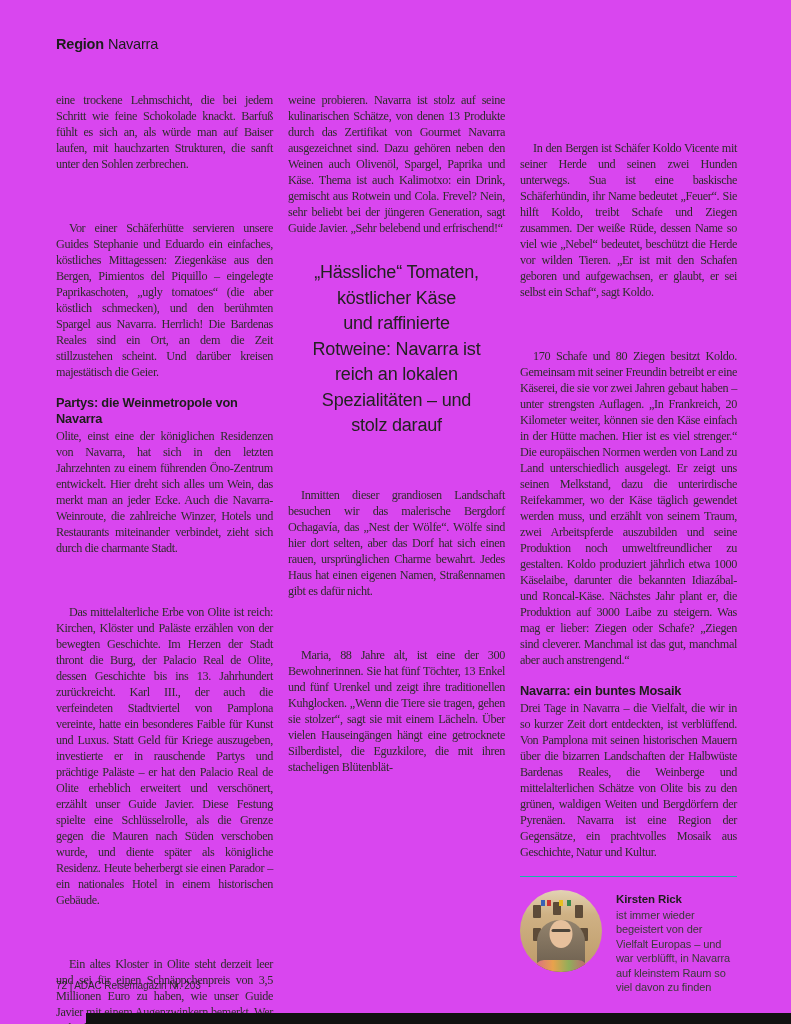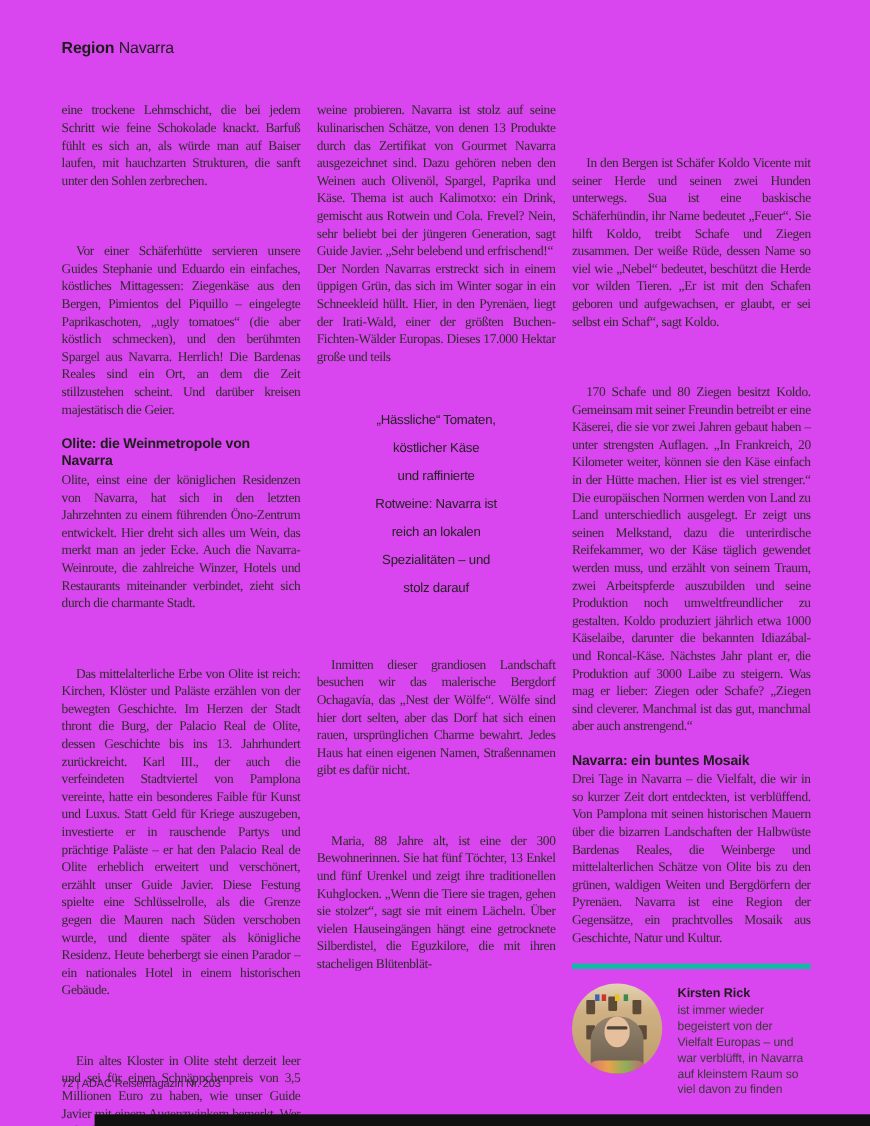--- a/index.html
+++ b/index.html
@@ -26,26 +26,26 @@
   }
   .col p { margin:0; }
   .col p.ind { text-indent:13px;margin-top:48px; }
   .subhead {
     font-family:"Liberation Sans", sans-serif; font-weight:bold;
     font-size:12.8px; letter-spacing:-0.2px; color:#1d1d1b;
     margin:15px 0 1px 0; line-height:16px; text-align:left;
   }
   .pullquote {
     font-family:"Liberation Sans", sans-serif;
-    font-size:12px; line-height:25.5px; letter-spacing:-0.2px;
+    font-size:18px; line-height:25.5px; letter-spacing:-0.2px;
     text-align:center; white-space:pre-line; color:#222220;
-    margin:37px 0 20px 0; text-indent:0;
+    margin:24px 0 20px 0; text-indent:0;
   }
   
-  .bio { margin-top:16px; border-top:5px solid #14b8a6; padding-top:13px; }
+  .bio { margin-top:16px; border-top:1px solid #14b8a6; padding-top:13px; }
   .bio-row { display:flex; gap:14px; align-items:flex-start; }
   .avatar {
     width:82px; height:82px; border-radius:50%; flex:0 0 82px;
     position:relative; overflow:hidden;
     background:linear-gradient(180deg,#e3d3b4 0%, #cfb184 30%, #bd9a68 100%);
   }
   .avatar .win { position:absolute; background:#5d4b38; width:8px; height:13px; border-radius:1px; }
   .w1{left:13px;top:15px;} .w2{left:33px;top:12px;} .w3{left:55px;top:15px;}
   .w4{left:13px;top:38px;} .w5{left:60px;top:38px;}
   .avatar .flag { position:absolute; width:4px; height:6px; top:10px; }
@@ -90,29 +90,28 @@
 
   <div class="kicker">
     <span class="b">Region</span><span>Navarra</span>
   </div>
 
   <div class="cols">
 
     <div class="col">
       <p>eine trockene Lehmschicht, die bei jedem Schritt wie feine Schokolade knackt. Barfuß fühlt es sich an, als würde man auf Baiser laufen, mit hauchzarten Strukturen, die sanft unter den Sohlen zerbrechen.</p>
       <p class="ind">Vor einer Schäferhütte servieren unsere Guides Stephanie und Eduardo ein einfaches, köstliches Mittagessen: Ziegenkäse aus den Bergen, Pimientos del Piquillo – eingelegte Paprikaschoten, „ugly tomatoes“ (die aber köstlich schmecken), und den berühmten Spargel aus Navarra. Herrlich! Die Bardenas Reales sind ein Ort, an dem die Zeit stillzustehen scheint. Und darüber kreisen majestätisch die Geier.</p>
-      <h3 class="subhead">Olite: die Weinmetropole von Navarra</h3>
+      <h3 class="subhead">Partys: die Weinmetropole von Navarra</h3>
       <p>Olite, einst eine der königlichen Residenzen von Navarra, hat sich in den letzten Jahrzehnten zu einem führenden Öno-Zentrum entwickelt. Hier dreht sich alles um Wein, das merkt man an jeder Ecke. Auch die Navarra-Weinroute, die zahlreiche Winzer, Hotels und Restaurants miteinander verbindet, zieht sich durch die charmante Stadt.</p>
       <p class="ind">Das mittelalterliche Erbe von Olite ist reich: Kirchen, Klöster und Paläste erzählen von der bewegten Geschichte. Im Herzen der Stadt thront die Burg, der Palacio Real de Olite, dessen Geschichte bis ins 13. Jahrhundert zurückreicht. Karl III., der auch die verfeindeten Stadtviertel von Pamplona vereinte, hatte ein besonderes Faible für Kunst und Luxus. Statt Geld für Kriege auszugeben, investierte er in rauschende Partys und prächtige Paläste – er hat den Palacio Real de Olite erheblich erweitert und verschönert, erzählt unser Guide Javier. Diese Festung spielte eine Schlüsselrolle, als die Grenze gegen die Mauren nach Süden verschoben wurde, und diente später als königliche Residenz. Heute beherbergt sie einen Parador – ein nationales Hotel in einem historischen Gebäude.</p>
       <p class="ind">Ein altes Kloster in Olite steht derzeit leer und sei für einen Schnäppchenpreis von 3,5 Millionen Euro zu haben, wie unser Guide Javier mit einem Augenzwinkern bemerkt. Wer sich also nach einem Stück Geschichte sehnt, hat hier die Chance, ein echtes Juwel zu erwerben. Das besprechen wir in einer Vinoteca, wo wir köstliche Rot-</p>
     </div>
 
     <div class="col">
       <p>weine probieren. Navarra ist stolz auf seine kulinarischen Schätze, von denen 13 Produkte durch das Zertifikat von Gourmet Navarra ausgezeichnet sind. Dazu gehören neben den Weinen auch Olivenöl, Spargel, Paprika und Käse. Thema ist auch Kalimotxo: ein Drink, gemischt aus Rotwein und Cola. Frevel? Nein, sehr beliebt bei der jüngeren Generation, sagt Guide Javier. „Sehr belebend und erfrischend!“</p>
-      <p>Der Norden Navarras erstreckt sich in einem üppigen Grün, das sich im Winter sogar in ein Schneekleid hüllt. Hier, in den Pyrenäen, liegt der Irati-Wald, einer der größten Buchen-Fichten-Wälder Europas. Dieses 17.000 Hektar große und teils</p>
       <div class="pullquote">„Hässliche“ Tomaten,
 köstlicher Käse
 und raffinierte
 Rotweine: Navarra ist
 reich an lokalen
 Spezialitäten – und
 stolz darauf</div>
       <p class="ind">Inmitten dieser grandiosen Landschaft besuchen wir das malerische Bergdorf Ochagavía, das „Nest der Wölfe“. Wölfe sind hier dort selten, aber das Dorf hat sich einen rauen, ursprünglichen Charme bewahrt. Jedes Haus hat einen eigenen Namen, Straßennamen gibt es dafür nicht.</p>
       <p class="ind">Maria, 88 Jahre alt, ist eine der 300 Bewohnerinnen. Sie hat fünf Töchter, 13 Enkel und fünf Urenkel und zeigt ihre traditionellen Kuhglocken. „Wenn die Tiere sie tragen, gehen sie stolzer“, sagt sie mit einem Lächeln. Über vielen Hauseingängen hängt eine getrocknete Silberdistel, die Eguzkilore, die mit ihren stacheligen Blütenblät-</p>
     </div>

